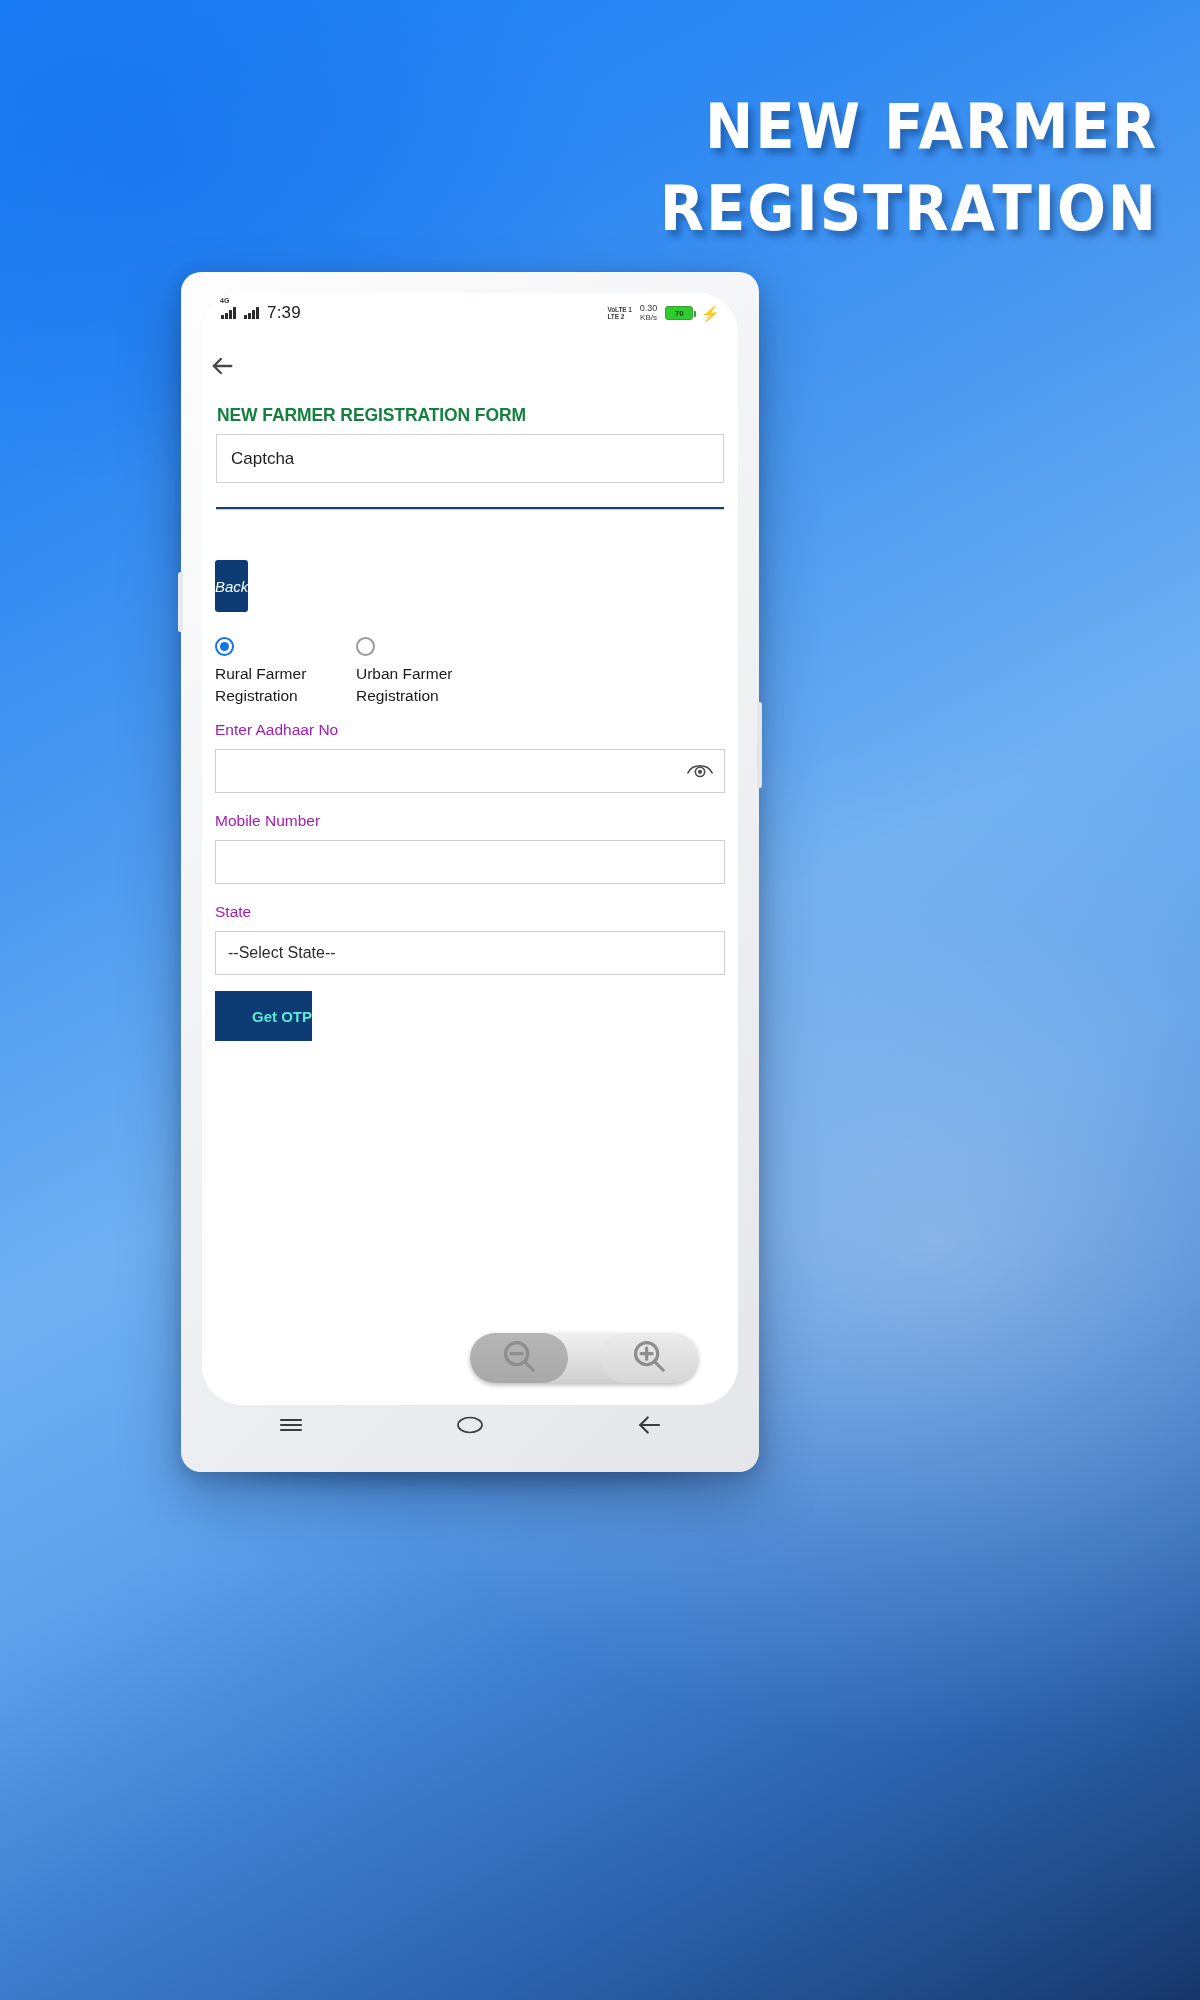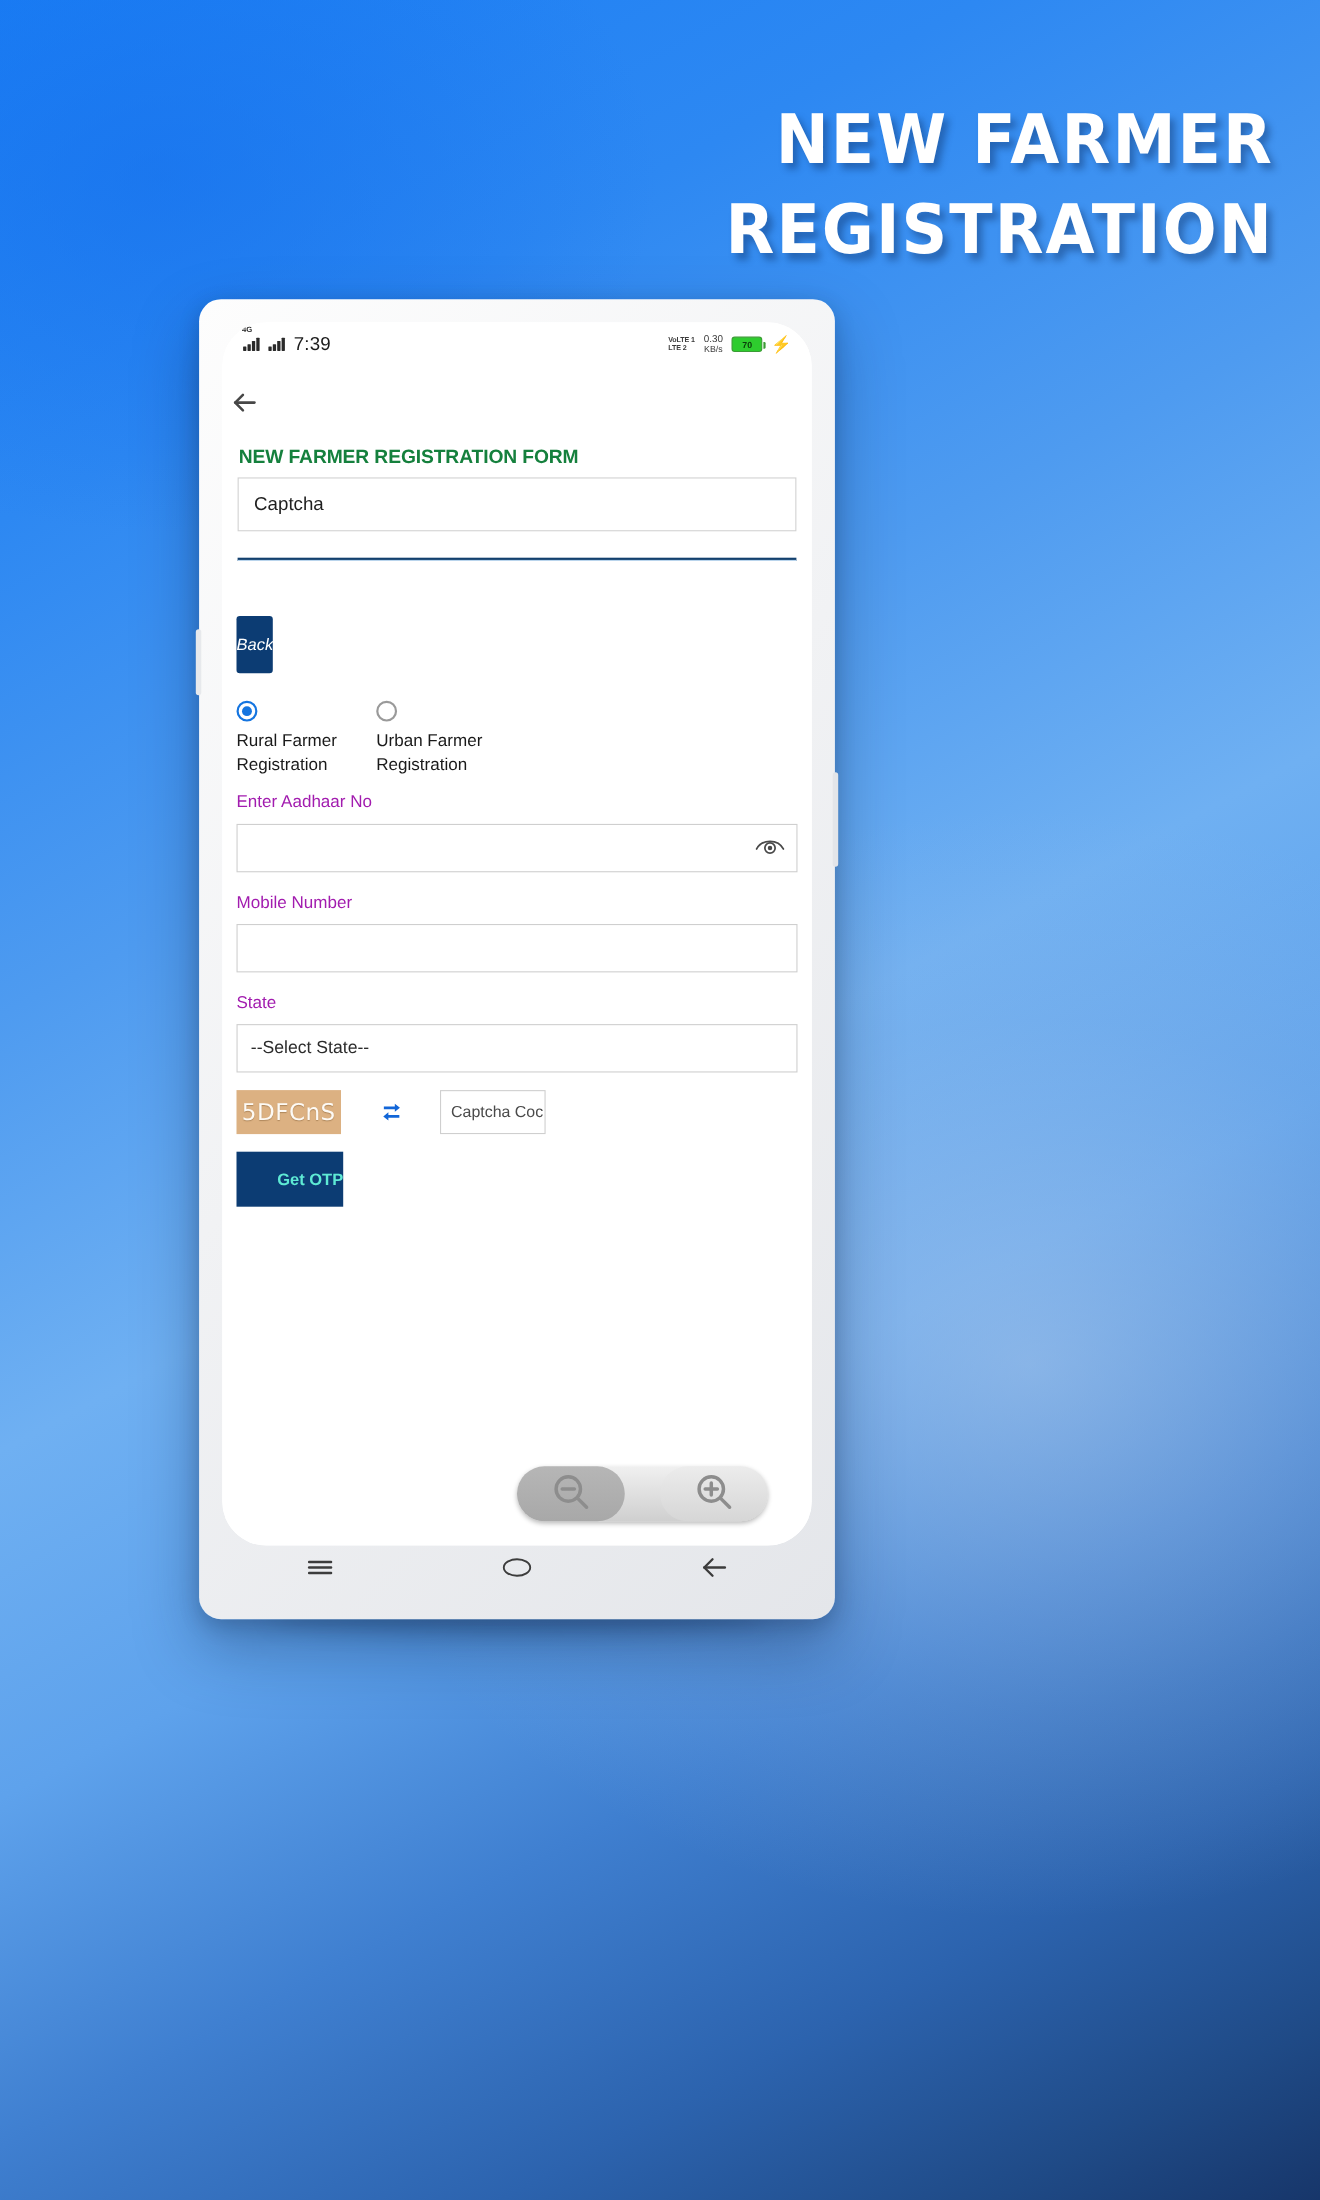--- a/index.html
+++ b/index.html
@@ -199,21 +199,21 @@
     align-items: center;
     justify-content: center;
     border: none;
     cursor: pointer;
     font-style: italic;
   }
 
   .radio-row {
     display: flex;
     margin: 25px 0 0 13px;
-    gap: 0;
+    gap: 14px;
     align-items: flex-end;
   }
   .radio-col { width: 127px; }
   .radio-mark {
     width: 19px; height: 19px;
     border-radius: 50%;
     border: 2px solid #9a9a9a;
     background: #fff;
     position: relative;
   }
@@ -464,32 +464,20 @@
       <div class="field-label tight">Mobile Number</div>
       <div class="text-field">
         <span class="val"></span>
       </div>
 
       <div class="field-label tight">State</div>
       <div class="sel-field">
         <span>--Select State--</span>
       </div>
 
-      <div class="captcha-row">
-        <div class="captcha-img">5DFCnS</div>
-        <span class="refresh-icon">
-          <svg width="26" height="26" viewBox="0 0 24 24" fill="#1266d8">
-            <path d="M5.5 7.2 h9.2 v-2.2 l4.3 3.4 -4.3 3.4 v-2.2 h-9.2 z"></path>
-            <path d="M18.5 16.8 h-9.2 v2.2 l-4.3 -3.4 4.3 -3.4 v2.2 h9.2 z"></path>
-          </svg>
-        </span>
-        <div class="captcha-input">
-          <span>Captcha Coc</span>
-        </div>
-      </div>
 
       <button class="otp-btn">Get OTP</button>
 
       <div class="footnote"></div>
 
       <div id="zoom-ctl">
         <div class="knob">
           <span>
             <svg width="38" height="38" viewBox="0 0 24 24" fill="none" stroke="#8d8d8d" stroke-width="2">
               <circle cx="10.5" cy="10.5" r="7"></circle>

